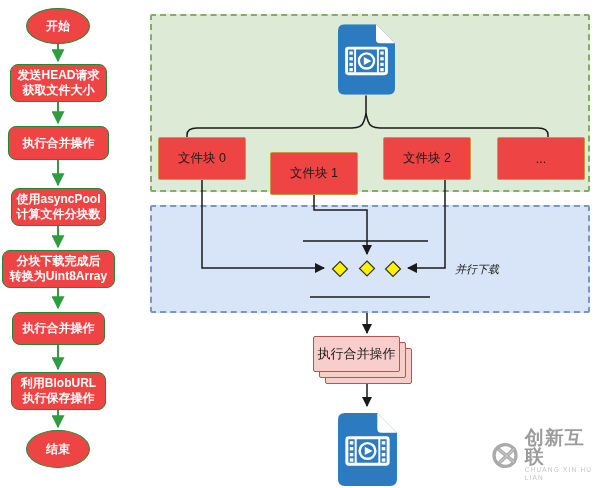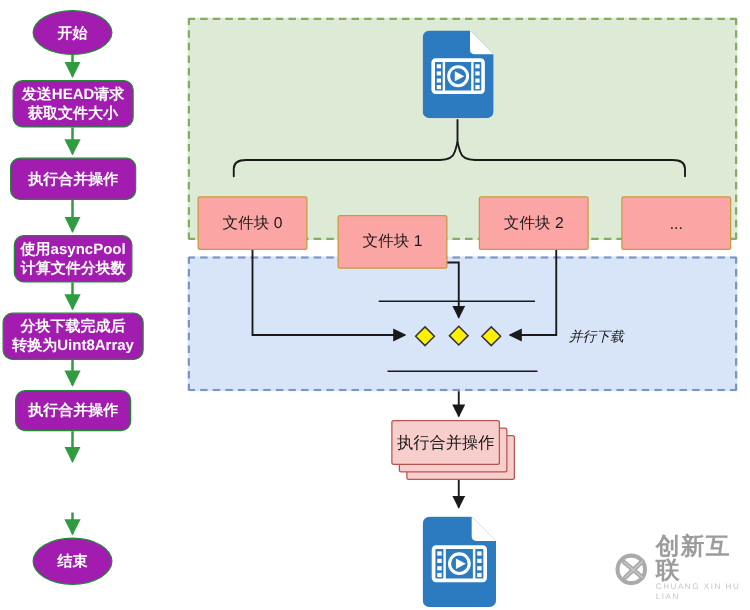--- a/index.html
+++ b/index.html
@@ -1,32 +1,32 @@
 <!DOCTYPE html>
 <html><head>
 <meta charset="utf-8">
 <style>
   html,body{margin:0;padding:0;background:#fff;}
   #canvas{position:relative;width:600px;height:488px;background:#ffffff;overflow:hidden;
           font-family:"Liberation Sans","DejaVu Sans",sans-serif;}
   .abs{position:absolute;}
   
-  .fnode{position:absolute;background:#a21caf;border:1px solid #1f8a30;color:#fff;
+  .fnode{position:absolute;background:#ef4444;border:1px solid #1f8a30;color:#fff;
          font-size:12px;font-weight:bold;line-height:15px;text-align:center;
          display:flex;align-items:center;justify-content:center;white-space:pre-line;
          border-radius:8px;box-sizing:border-box;}
   .fnode.ellipse{border-radius:50%;}
   
   .container{position:absolute;box-sizing:border-box;border-radius:2px;}
   .src{background:#dcead6;border:2px dashed #82ae62;}
   .dl{background:#d8e4f7;border:2px dashed #7a96c4;}
   
-  .chunk{position:absolute;background:#fca5a5;border:1.5px solid #c79b3b;border-radius:2px;
+  .chunk{position:absolute;background:#ef4444;border:1.5px solid #c79b3b;border-radius:2px;
          color:#1a1a1a;font-size:12.5px;display:flex;align-items:center;justify-content:center;
-         box-sizing:border-box;margin-top:20px;}
+         box-sizing:border-box;}
   
   .stack{position:absolute;width:87px;height:36px;background:#f8cecc;border:1.5px solid #b85450;
          border-radius:2px;box-sizing:border-box;}
   .stack.front{display:flex;align-items:center;justify-content:center;
          color:#1a1a1a;font-size:13px;}
   .plabel{position:absolute;color:#1a1a1a;font-size:11px;font-style:italic;}
   svg{display:block;}
   
   .wm{position:absolute;left:492px;top:435px;width:108px;height:40px;display:flex;align-items:center;}
   .wm-text{margin-left:5px;}
@@ -116,20 +116,22 @@
 
   <div class="fnode ellipse" style="left:26px;top:8px;width:64px;height:36px">开始</div>
   <div class="fnode" style="left:10px;top:64px;width:97px;height:38px">发送HEAD请求
 获取文件大小</div>
   <div class="fnode" style="left:8px;top:126px;width:101px;height:34px">执行合并操作</div>
   <div class="fnode" style="left:11px;top:188px;width:95px;height:38px">使用asyncPool
 计算文件分块数</div>
   <div class="fnode" style="left:2px;top:250px;width:113px;height:38px">分块下载完成后
 转换为Uint8Array</div>
   <div class="fnode" style="left:12px;top:312px;width:93px;height:33px">执行合并操作</div>
+  <div class="fnode" style="left:11px;top:372px;width:95px;height:38px">利用BlobURL
+执行保存操作</div>
   <div class="fnode ellipse" style="left:26px;top:430px;width:64px;height:38px">结束</div>
 
   <svg class="abs" style="left:338px;top:24px" width="57" height="71" viewBox="0 0 60 74">
       <use href="#vfile"></use>
     </svg>
 
   <div class="chunk" style="left:158px;top:137px;width:88px;height:43px">文件块 0</div>
   <div class="chunk" style="left:270px;top:152px;width:88px;height:43px">文件块 1</div>
   <div class="chunk" style="left:383px;top:137px;width:88px;height:43px">文件块 2</div>
   <div class="chunk" style="left:497px;top:137px;width:88px;height:43px">...</div>

